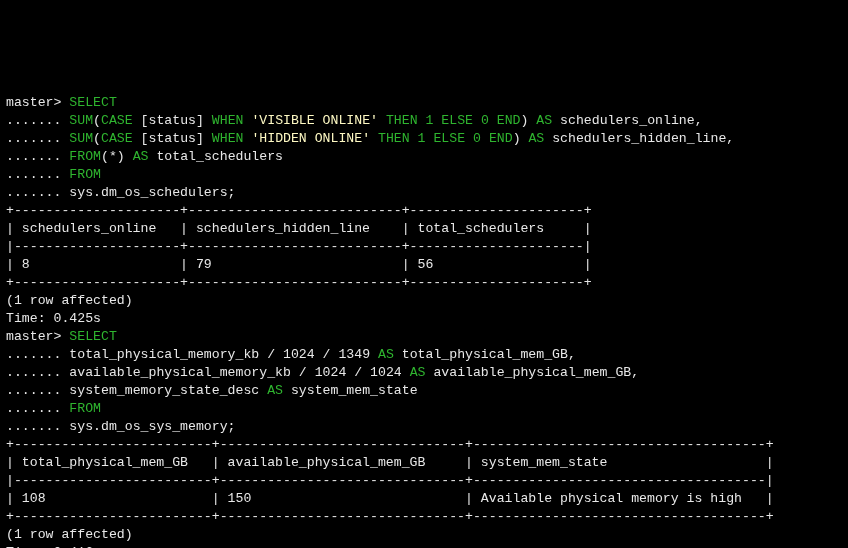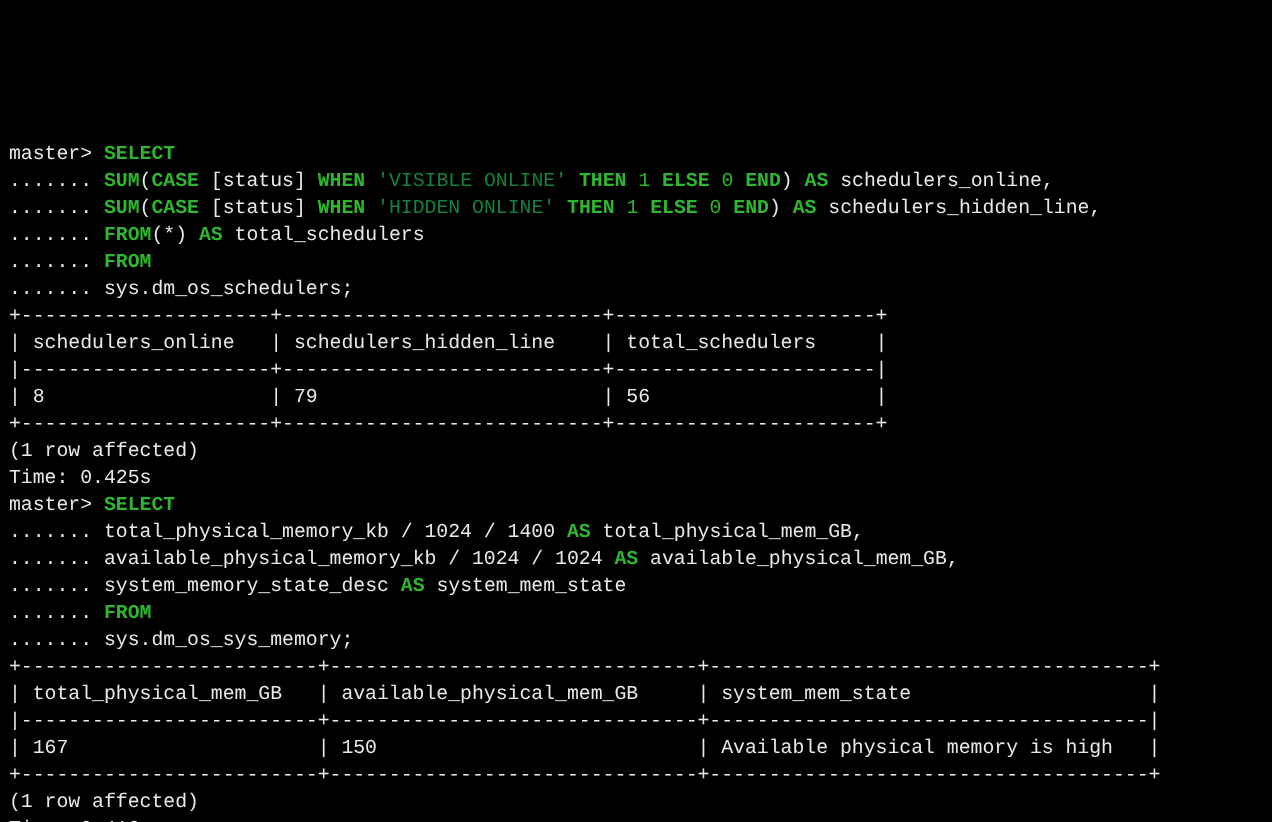--- a/index.html
+++ b/index.html
@@ -5,23 +5,23 @@
   body {
     margin: 0;
     padding: 4px 6px;
     background: #000;
     color: #e8e8e8;
     font-family: "Consolas", "Menlo", "Courier New", monospace;
     font-size: 13.2px;
     line-height: 18px;
     white-space: pre;
   }
-  .kw-green   { color: #2fb52f; font-weight: bold; }   
+  .kw-green   { color: #2fb52f; }   
   .num        { color: #2fb52f; }
-  .str-red    { color: #15803d; }
+  .str-red    { color: #fef9c3; }
   .text       { color: #e8e8e8; }
   .tbl        { color: #e8e8e8; }
 </style>
 </head>
 <body>
 
 
 
 <div>
 <span><span class="text">master</span><span class="text">&gt; </span><span class="kw-green">SELECT</span></span>
@@ -31,29 +31,29 @@
 <span><span>.......</span> <span class="kw-green">FROM</span></span>
 <span><span>.......</span> <span>sys.dm_os_schedulers;</span></span>
 <span class="tbl">+---------------------+---------------------------+----------------------+</span>
 <span class="tbl">| schedulers_online   | schedulers_hidden_line    | total_schedulers     |</span>
 <span class="tbl">|---------------------+---------------------------+----------------------|</span>
 <span class="tbl">| 8                   | 79                        | 56                   |</span>
 <span class="tbl">+---------------------+---------------------------+----------------------+</span>
 <span>(1 row affected)</span>
 <span>Time: 0.425s</span>
 <span><span class="text">master</span><span class="text">&gt; </span><span class="kw-green">SELECT</span></span>
-<span><span>.......</span> <span>total_physical_memory_kb / 1024 / 1400</span> <span class="kw-green">AS</span> <span>total_physical_mem_GB</span><span>,</span></span>
+<span><span>.......</span> <span>total_physical_memory_kb / 1024 / 1349</span> <span class="kw-green">AS</span> <span>total_physical_mem_GB</span><span>,</span></span>
 <span><span>.......</span> <span>available_physical_memory_kb / 1024 / 1024</span> <span class="kw-green">AS</span> <span>available_physical_mem_GB</span><span>,</span></span>
 <span><span>.......</span> <span>system_memory_state_desc</span> <span class="kw-green">AS</span> <span>system_mem_state</span></span>
 <span><span>.......</span> <span class="kw-green">FROM</span></span>
 <span><span>.......</span> <span>sys.dm_os_sys_memory;</span></span>
 <span class="tbl">+-------------------------+-------------------------------+-------------------------------------+</span>
 <span class="tbl">| total_physical_mem_GB   | available_physical_mem_GB     | system_mem_state                    |</span>
 <span class="tbl">|-------------------------+-------------------------------+-------------------------------------|</span>
-<span class="tbl">| 167                     | 150                           | Available physical memory is high   |</span>
+<span class="tbl">| 108                     | 150                           | Available physical memory is high   |</span>
 <span class="tbl">+-------------------------+-------------------------------+-------------------------------------+</span>
 <span>(1 row affected)</span>
 <span>Time: 0.416s</span>
 
 </div>
 
 
 
 
 </body></html>

